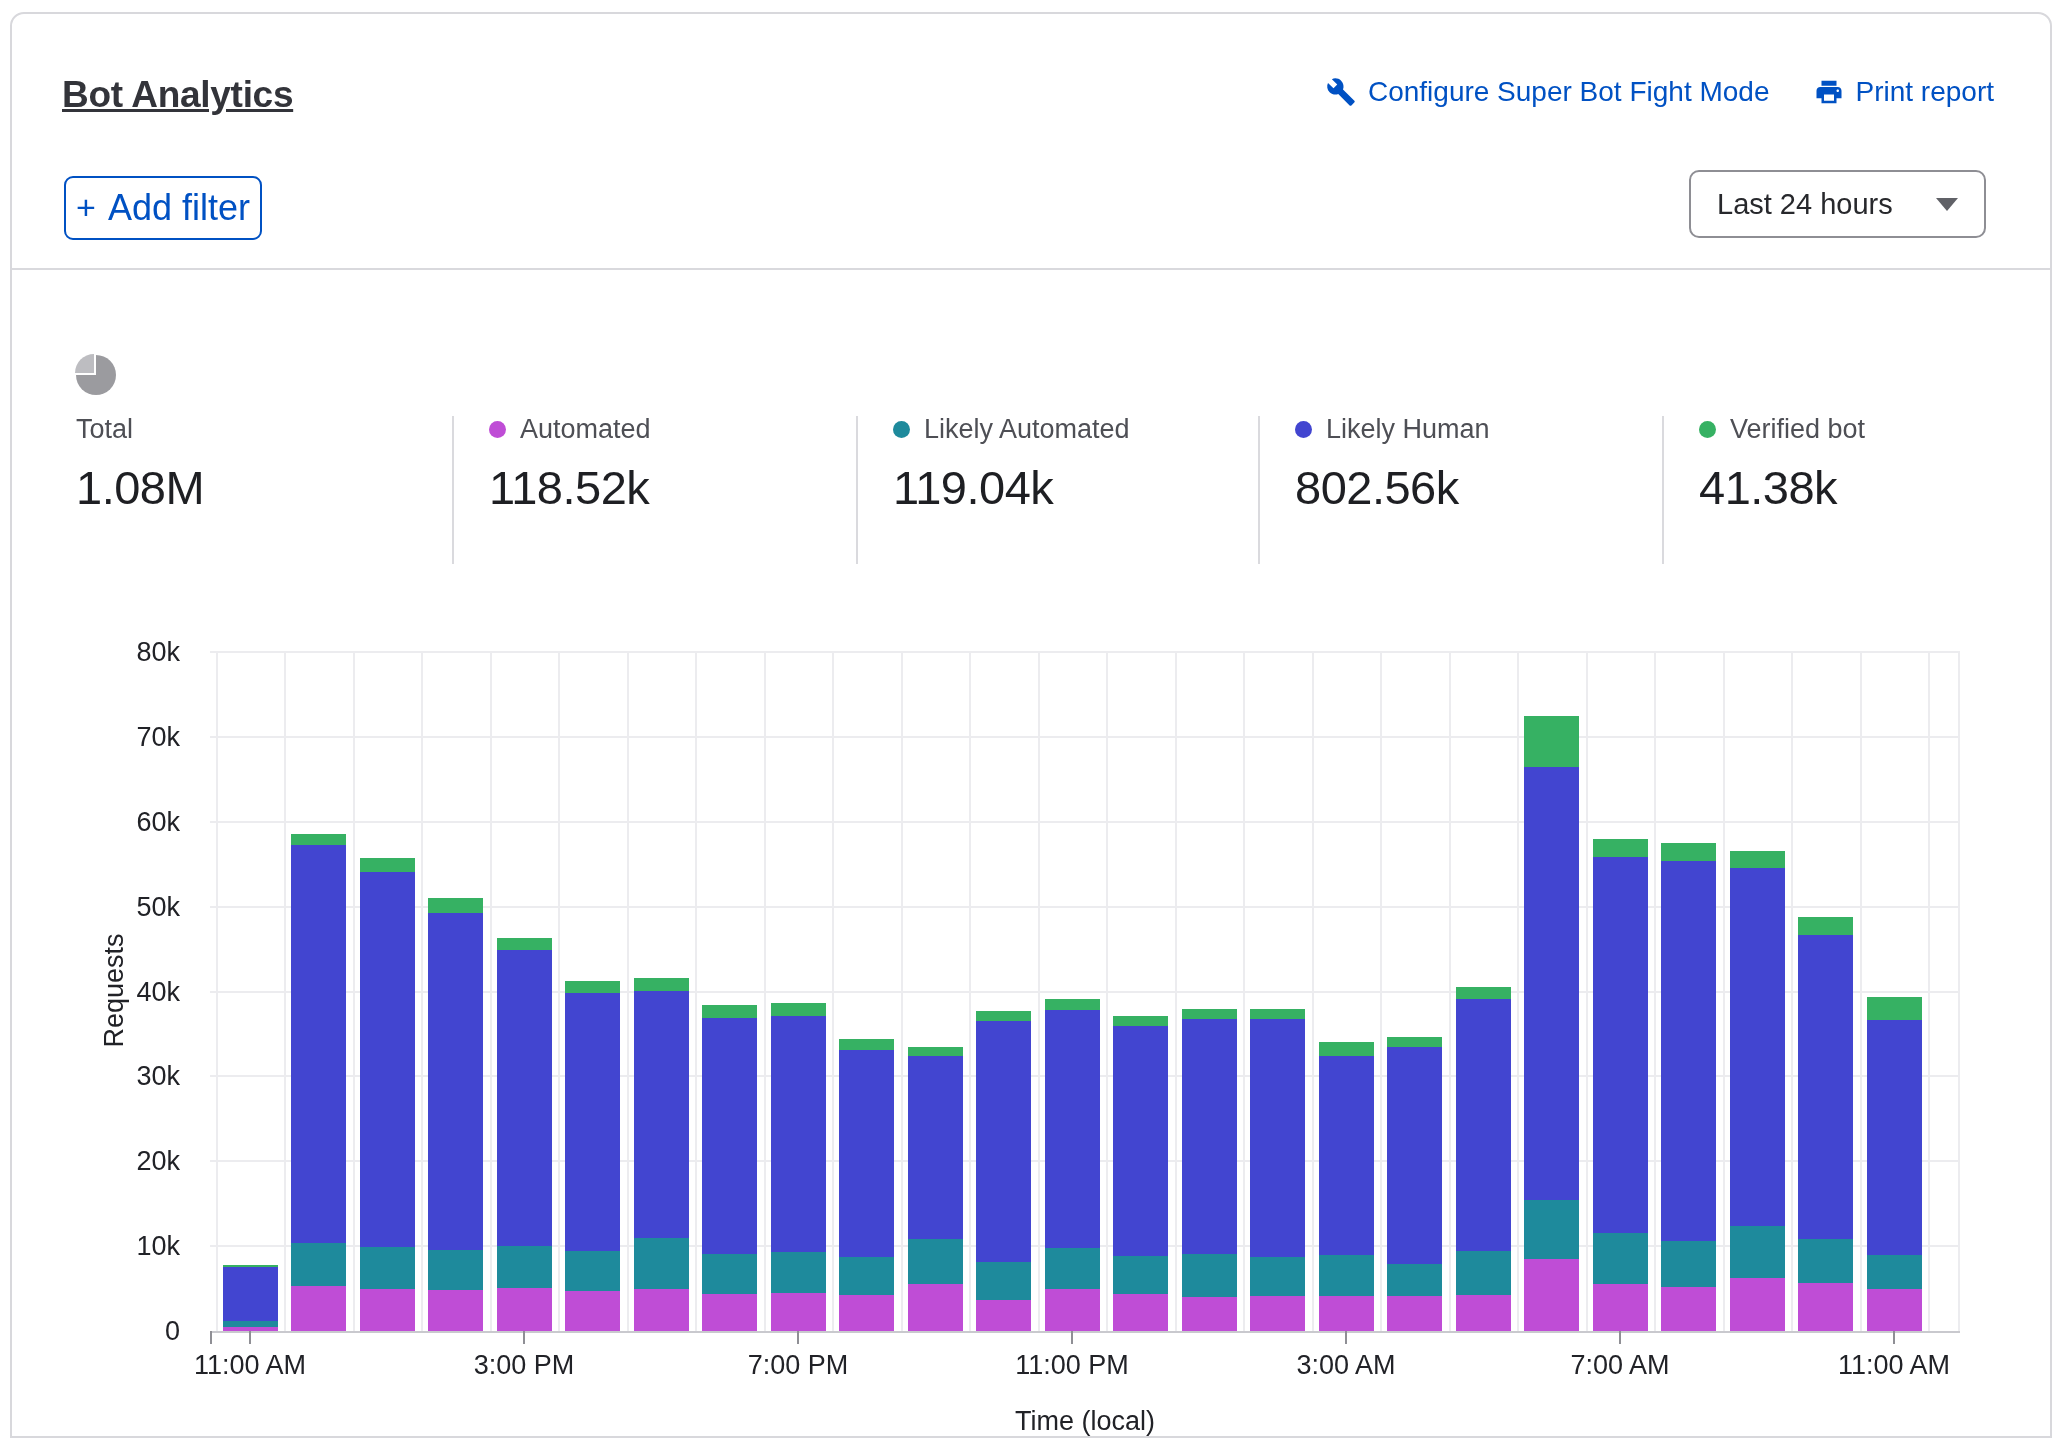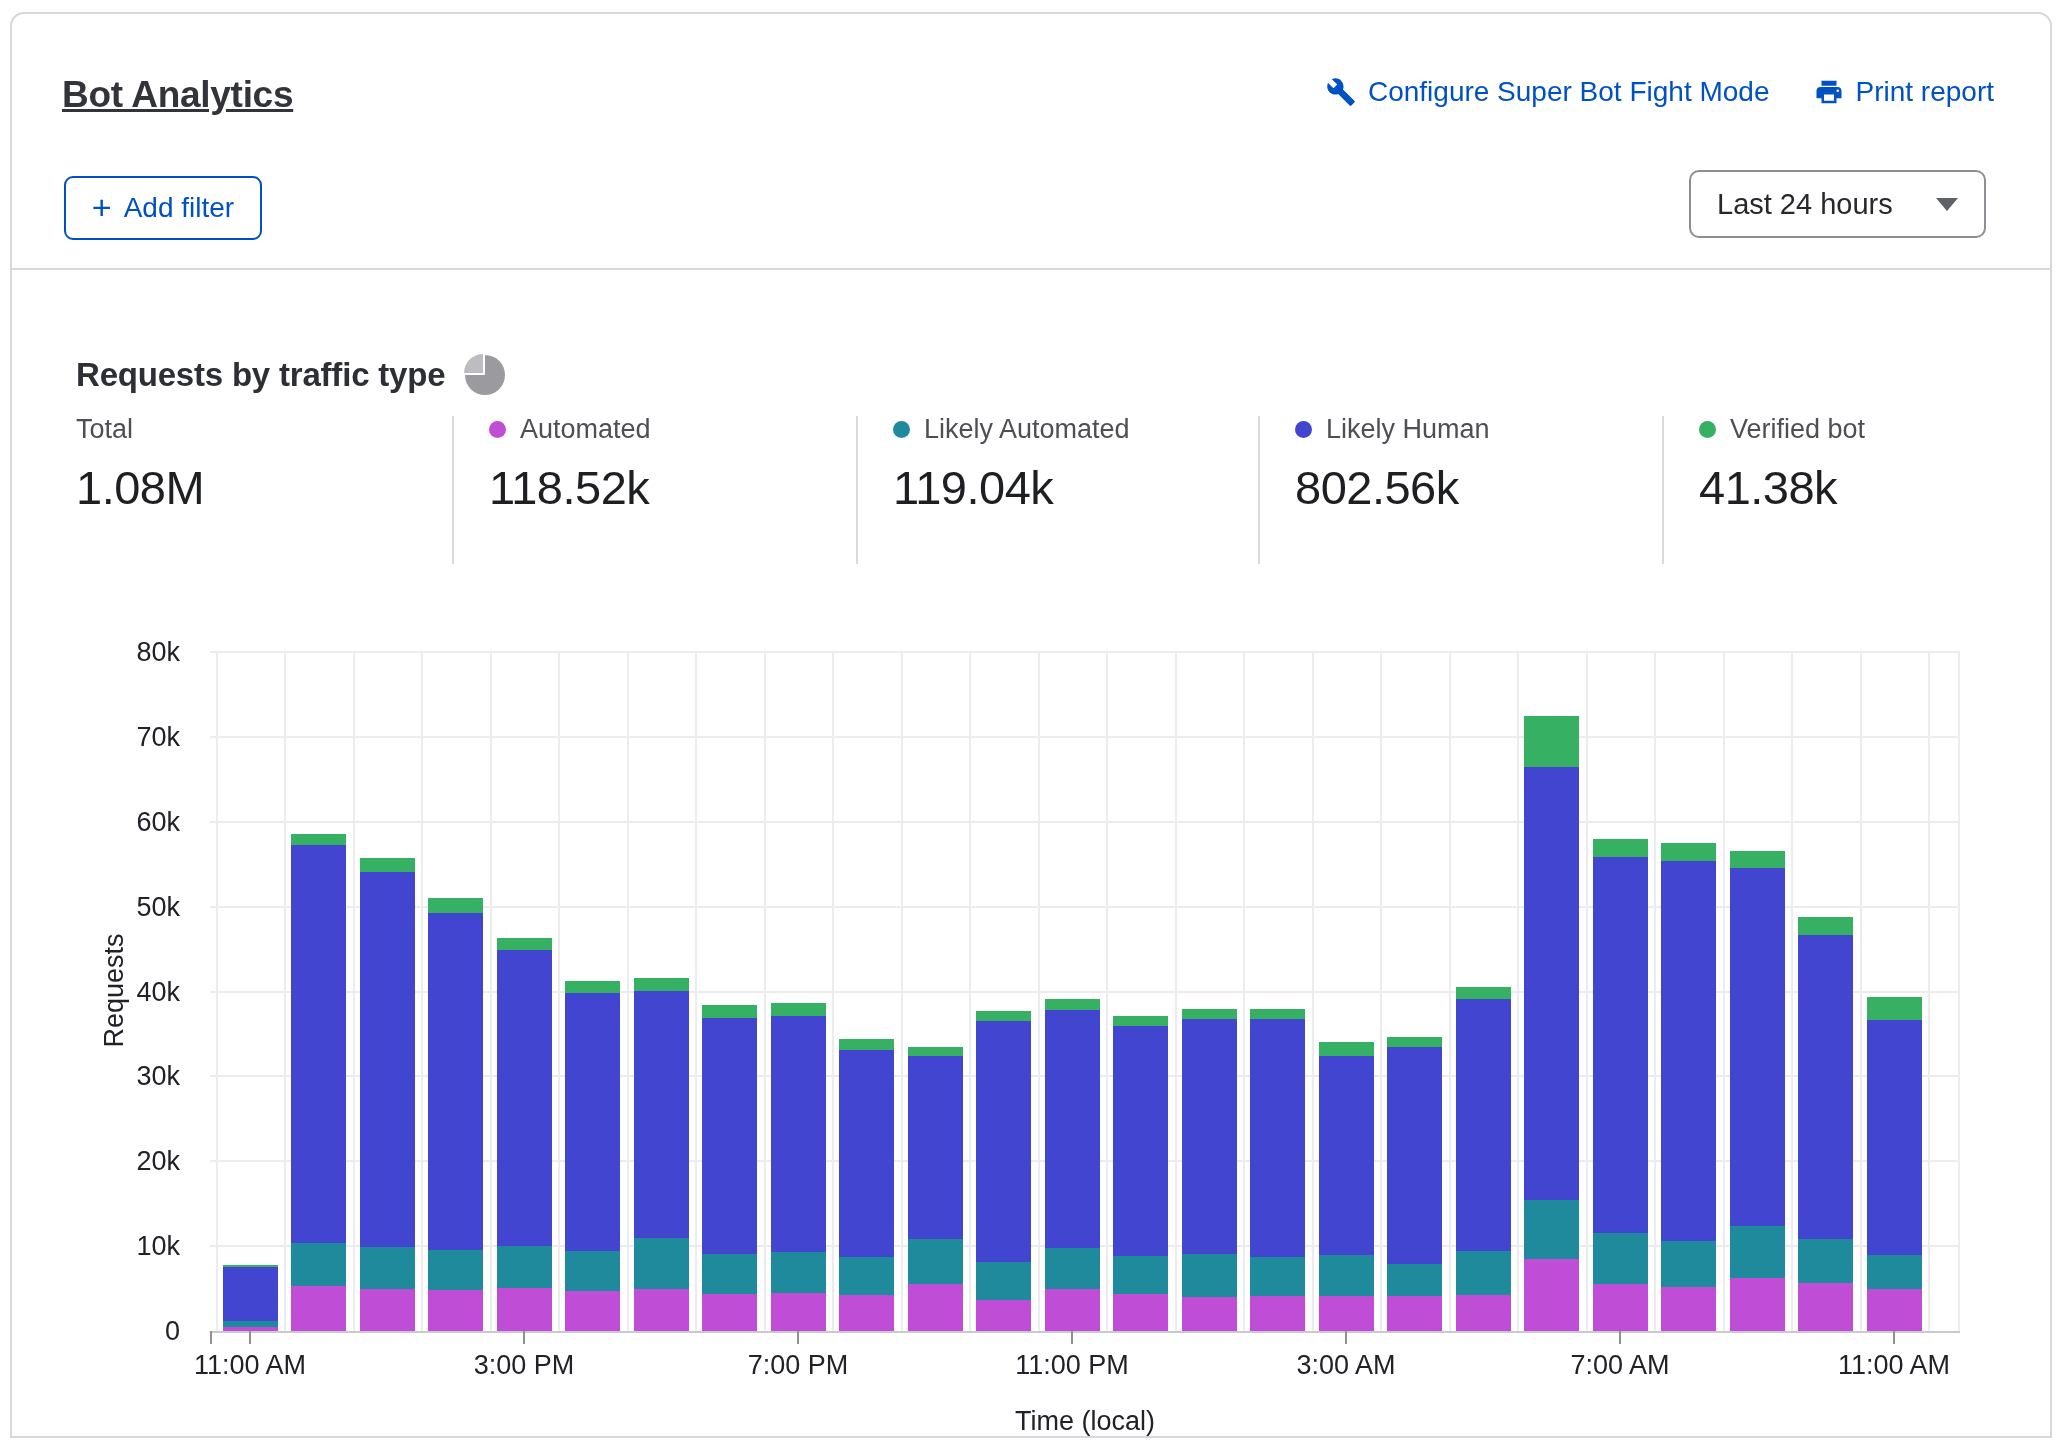--- a/index.html
+++ b/index.html
@@ -15,21 +15,21 @@
     color:#33343a; letter-spacing:-0.3px;text-decoration:underline; }
 
   .header-links { position:absolute; top:76px; right:68px; display:flex; gap:44px; align-items:center; }
   .hlink { display:flex; align-items:center; gap:12px; color:#0051c3; font-size:28px; cursor:pointer; }
   .hlink svg { display:block; }
 
   .add-filter { position:absolute; left:64px; top:176px; width:198px; height:64px;
     border:2px solid #0051c3; border-radius:9px; background:#fff; color:#0051c3;
     display:flex; align-items:center; justify-content:center; gap:12px; cursor:pointer; }
   .add-filter .plus { font-size:34px; font-weight:400; line-height:1; margin-top:-3px; }
-  .add-filter .lbl { font-size:28px; }
+  .add-filter .lbl { font-size:36px; }
 
   .range-select { position:absolute; left:1689px; top:170px; width:297px; height:68px;
     border:2px solid #8e8e94; border-radius:10px; background:#fff; display:flex;
     align-items:center; padding:0 26px; cursor:pointer; }
   .range-select .val { font-size:29px; color:#27282c; flex:1; }
   .caret { width:0; height:0; border-left:11px solid transparent; border-right:11px solid transparent;
     border-top:13px solid #606167; }
 
   .top-divider { position:absolute; left:12px; top:268px; width:2038px; height:2px; background:#d9d9dd; }
 
@@ -99,21 +99,20 @@
 </button>
 
 <div class="range-select">
   <span class="val">Last 24 hours</span>
   <span class="caret"></span>
 </div>
 
 <div class="top-divider"></div>
 
 <div class="section-head">
-  <span class="section-title">Requests by traffic type</span>
   <span class="pie-icon">
     <span class="body"></span>
       <span class="wedge"></span>
   </span>
 </div>
 
 <div class="stats" id="stats-row">
     <div class="stat-divider" style="left: 452px;"></div>
     <div class="stat-divider" style="left: 856px;"></div>
     <div class="stat-divider" style="left: 1258px;"></div>

